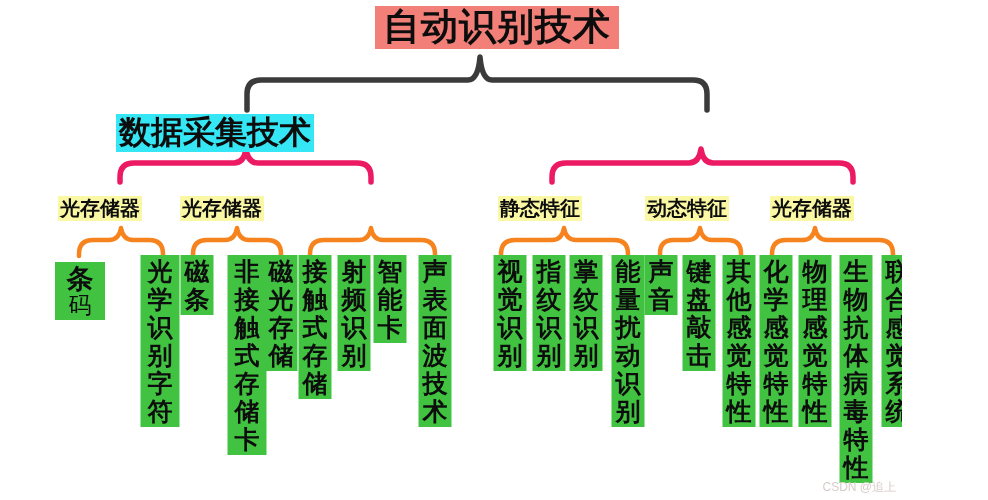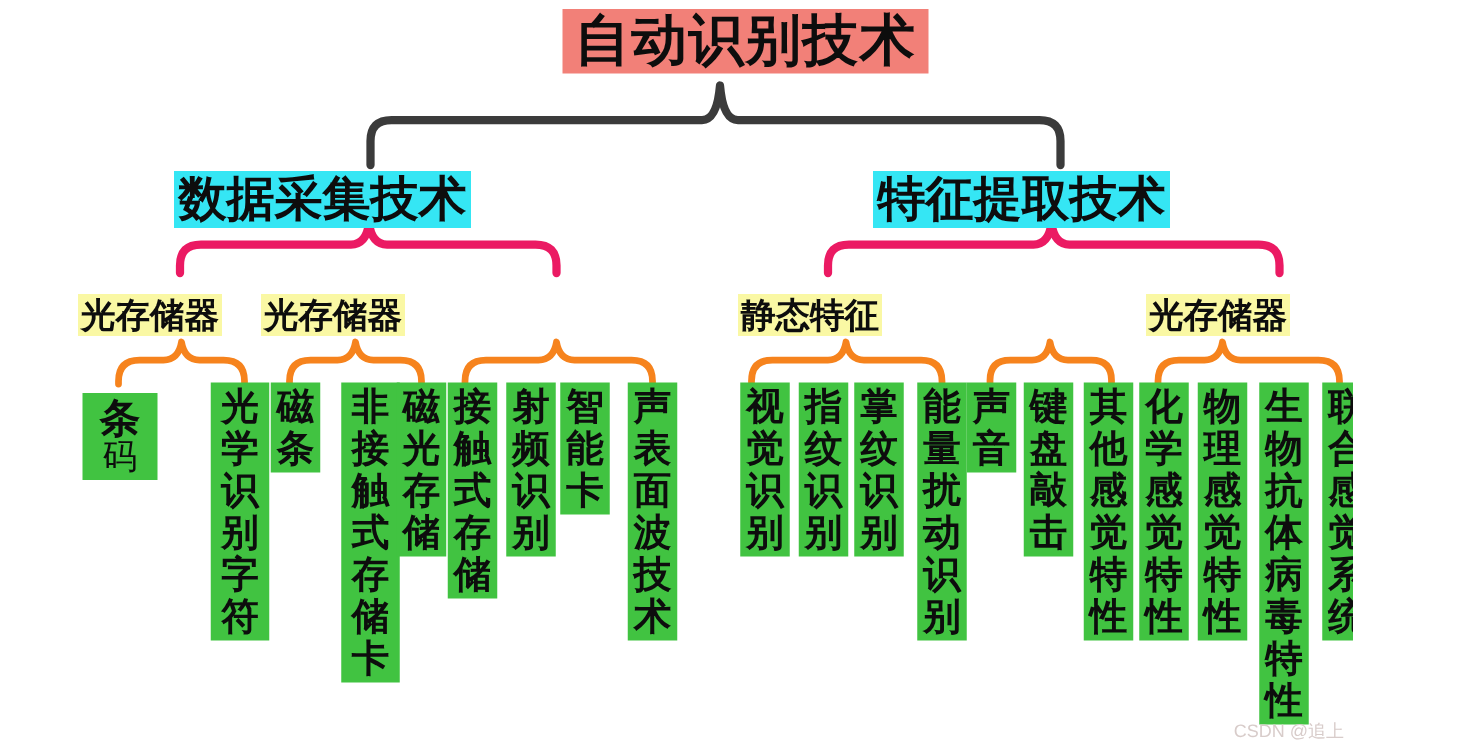--- a/index.html
+++ b/index.html
@@ -12,21 +12,21 @@
   .node { position:absolute; transform:translateX(-50%); white-space:nowrap; }
   .title {
     top:6px; font-size:37px; font-weight:900; letter-spacing:1px;
     background:var(--title-bg); padding:2px 8px; line-height:1.05;
   }
   .branch {
     top:114px; font-size:32px; font-weight:800;
     background:var(--branch-bg); padding:2px 3px; line-height:1.05;
   }
   .group {
-    top:196px; font-size:23px; font-weight:800;
+    top:196px; font-size:20px; font-weight:800;
     background:var(--group-bg); padding:2px 2px; line-height:1.05;
   }
   .leaf {
     top:255px; background:var(--leaf-bg); text-align:center;
     font-weight:800; font-size:25px; width:31px; padding:2px 1px;
   }
   .leaf.wide { width:37px; }
   .v-text div { line-height:28px; }
   .barcode {
     top:262px; width:46px; height:54px; padding:2px;
@@ -53,25 +53,25 @@
       <path d="M 193 256 L 193 254 Q 193 240 207 240 L 225 240 Q 235 240 237 228 Q 239 240 249 240 L 267 240 Q 281 240 281 254 L 281 256" fill="none" stroke="#F6831D" stroke-width="4.5" stroke-linecap="round" stroke-linejoin="round"></path>
       <path d="M 310 256 L 310 254 Q 310 240 324 240 L 359 240 Q 369 240 371 228 Q 373 240 383 240 L 421 240 Q 435 240 435 254 L 435 256" fill="none" stroke="#F6831D" stroke-width="4.5" stroke-linecap="round" stroke-linejoin="round"></path>
       <path d="M 501 256 L 501 254 Q 501 240 515 240 L 552 240 Q 562 240 564 228 Q 566 240 576 240 L 614 240 Q 628 240 628 254 L 628 256" fill="none" stroke="#F6831D" stroke-width="4.5" stroke-linecap="round" stroke-linejoin="round"></path>
       <path d="M 660 256 L 660 253.5 Q 660 240 673.5 240 L 688 240 Q 698 240 700 228 Q 702 240 712 240 L 727.5 240 Q 741 240 741 253.5 L 741 256" fill="none" stroke="#F6831D" stroke-width="4.5" stroke-linecap="round" stroke-linejoin="round"></path>
       <path d="M 772 256 L 772 254 Q 772 240 786 240 L 803 240 Q 813 240 815 228 Q 817 240 827 240 L 879 240 Q 893 240 893 254 L 893 256" fill="none" stroke="#F6831D" stroke-width="4.5" stroke-linecap="round" stroke-linejoin="round"></path>
     </svg>
 
   <div class="node title" style="left:497px">自动识别技术</div>
 
   <div class="node branch" style="left:215px">数据采集技术</div>
-  <div class="node branch" style="left:681px">特征提取技术</div>
 
   <div class="node group" style="left:100px">光存储器</div>
   <div class="node group" style="left:222px">光存储器</div>
   <div class="node group" style="left:540px">静态特征</div>
+  <div class="node group" style="left:687px">动态特征</div>
   <div class="node group" style="left:812px">光存储器</div>
 
   <div class="node leaf barcode" style="left:80px">
     <span class="bc-main">条</span>
     <span class="bc-alt">码</span>
   </div>
   <div class="node leaf v-text wide" style="left:160px">
       <div>光</div>
       <div>学</div>
       <div>识</div>

